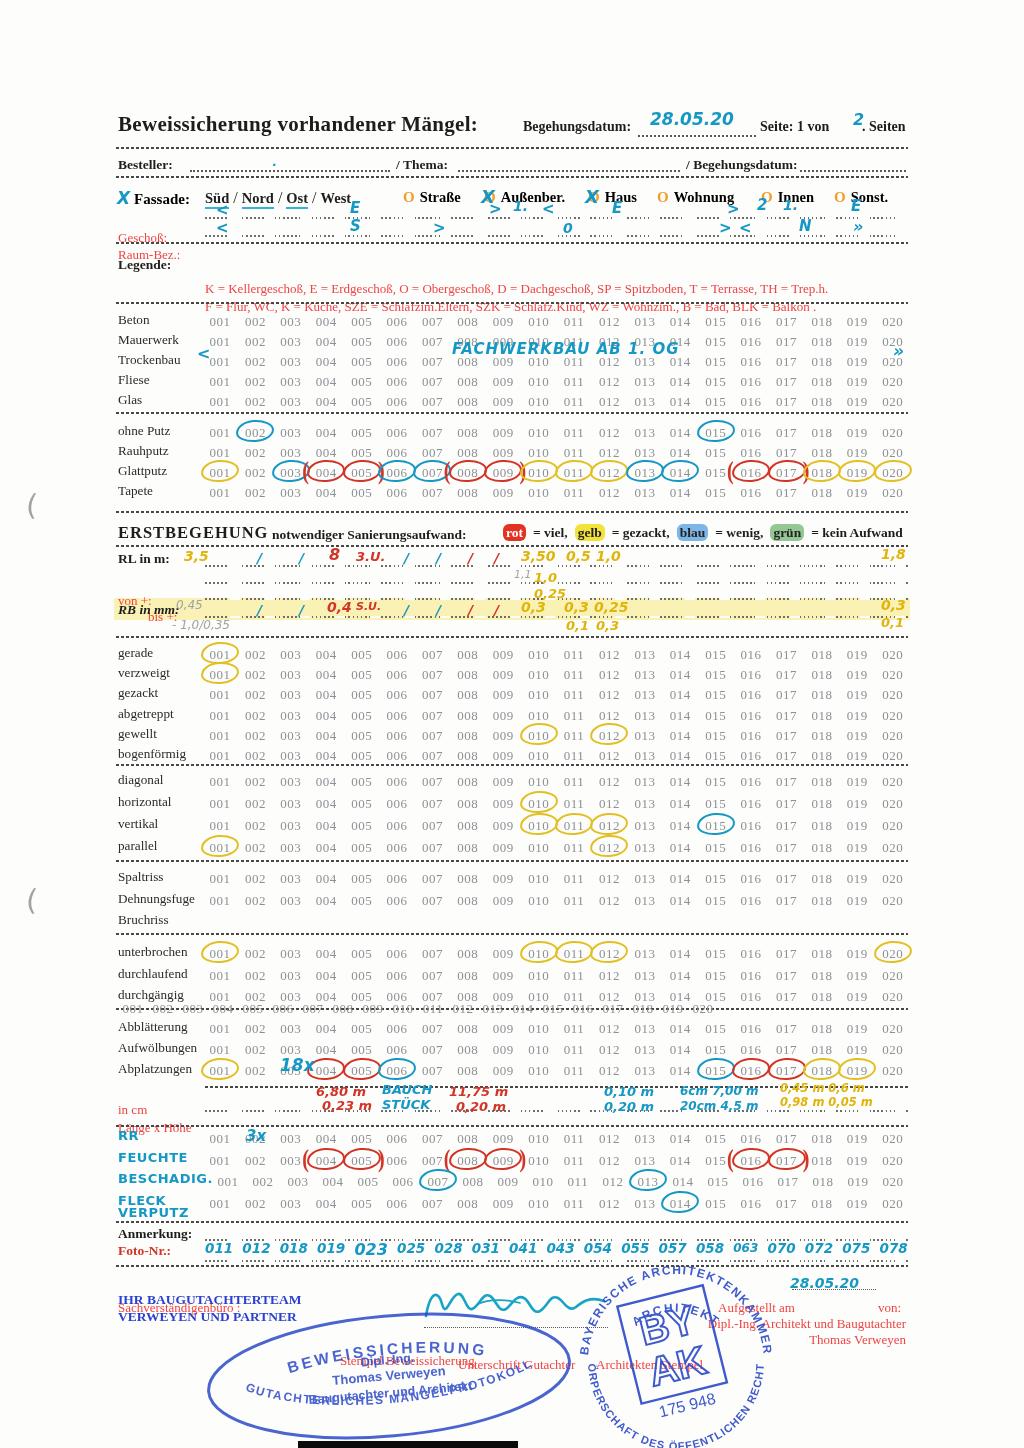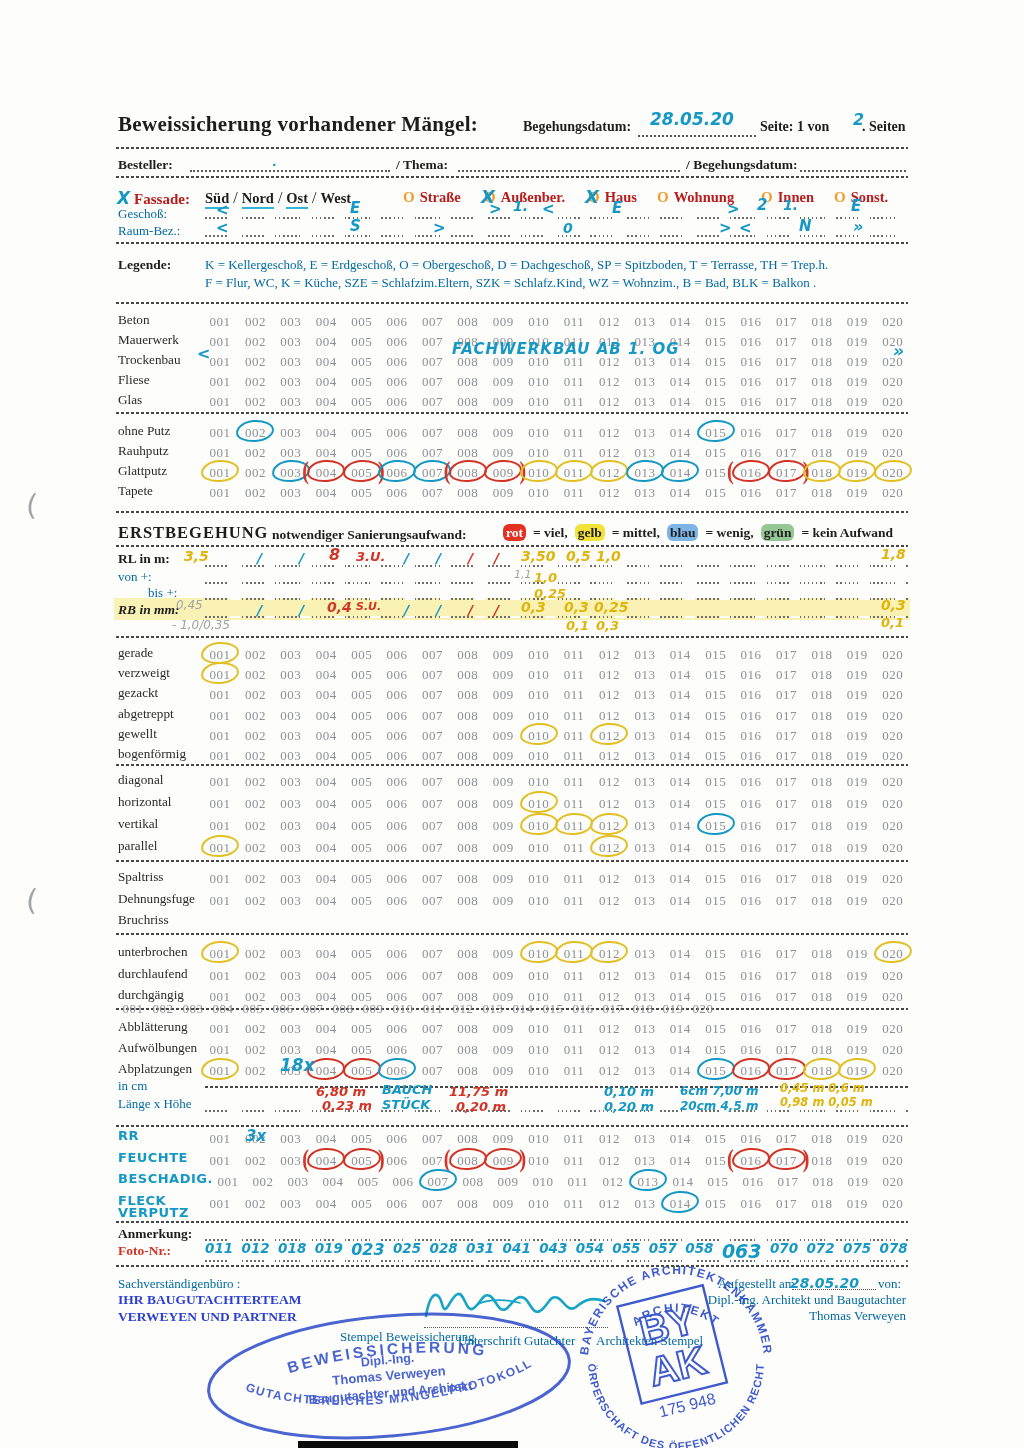--- a/index.html
+++ b/index.html
@@ -4,21 +4,21 @@
 <style>
   html,body{margin:0;padding:0;background:#ffffff;}
   .page{position:relative;width:1024px;height:1448px;background:#fdfdfb;overflow:hidden;
         font-family:"Liberation Serif","DejaVu Serif",serif;color:#1d1d1d;}
   .abs{position:absolute;white-space:nowrap;}
   .serif{font-family:"Liberation Serif","DejaVu Serif",serif;}
   .b{font-weight:700;}
   .title{font:700 21px "Liberation Serif",serif;letter-spacing:.3px;}
   .lbl{font:700 14px "Liberation Serif",serif;}
   .lbl13{font:700 13.5px "Liberation Serif",serif;}
-  .plain13{font:13px "Liberation Serif",serif;color:#0369a1;}
+  .plain13{font:13px "Liberation Serif",serif;color:#ef4444;margin-top:24px;}
   .sep{position:absolute;left:116px;width:792px;height:2.4px;
        background:repeating-linear-gradient(90deg,#474747 0 2.8px,transparent 2.8px 5px);}
   .dotseg{position:absolute;height:0;border-bottom:2px dotted #5a5a5a;}
   .dots{position:absolute;height:2px;
         background-image:
           repeating-linear-gradient(90deg,transparent 0 25px,#fdfdfb 25px 35px),
           repeating-linear-gradient(90deg,#6d6d6d 0 1.6px,transparent 1.6px 4.1px);}
   
   .gridsec{width:790px;}
   .grow{display:flex;align-items:flex-start;}
@@ -38,21 +38,21 @@
   
   .hand{position:absolute;font-family:"DejaVu Sans",sans-serif;font-weight:700;font-style:italic;
         white-space:nowrap;z-index:6;line-height:1;}
   .hand.t{color:#1598c4;} .hand.r{color:#d23427;} .hand.y{color:#dfb50c;}
   .hand.grey{color:#a0a4a4;font-weight:400;}
   .fnum{position:static;font-style:italic;}
   
   .xmark{color:#1598c4;font:700 17px "DejaVu Sans",sans-serif;font-style:italic;margin-right:4px;}
   .omark{color:#ef9d2b;font:700 15px "Liberation Serif",serif;position:relative;display:inline-block;margin-right:5px;}
   .xover{position:absolute;left:-3px;top:-3px;color:#1598c4;font:700 18px "DejaVu Sans",sans-serif;font-style:italic;}
-  .olabel{font:700 14.5px "Liberation Serif",serif;color:#b91c1c;margin-top:12px;}
+  .olabel{font:700 14.5px "Liberation Serif",serif;color:#000000;margin-top:12px;}
   .dir{font:700 14.5px "Liberation Serif",serif;color:#1d1d1d;}
   .dir.u{border-bottom:2.5px solid #35b3d6;padding-bottom:1px;}
   
   .chiprow{display:flex;align-items:center;gap:7px;}
   .chip{font:700 13.5px "Liberation Serif",serif;padding:0 3px;line-height:17px;border-radius:6px;}
   .chiptext{font:700 13.5px "Liberation Serif",serif;}
   .blue{color:#2b3fd0;}
   .red{color:#d23427;}
   .band{position:absolute;background:#f7efa3;opacity:.8;}
   .bar{position:absolute;background:#0b0b0b;}
@@ -87,21 +87,21 @@
   <span class="abs lbl13" style="left:118px;top:257px;">Legende:</span>
   <span class="abs plain13" style="left:205px;top:257px;">K = Kellergeschoß,  E = Erdgeschoß,  O = Obergeschoß,  D = Dachgeschoß,  SP = Spitzboden, T = Terrasse,  TH = Trep.h.</span>
   <span class="abs plain13" style="left:205px;top:275px;">F = Flur,  WC,  K = Küche,  SZE =  Schlafzim.Eltern,  SZK = Schlafz.Kind,  WZ = Wohnzim.,  B = Bad,  BLK = Balkon .</span>
 
   <span class="abs serif b" style="left:118px;top:523px;font-size:16.5px;letter-spacing:1px;">ERSTBEGEHUNG</span>
   <span class="abs lbl13" style="left:272px;top:527px;">notwendiger  Sanierungsaufwand:</span>
   <span class="abs chiprow" style="left:503px;top:524px;">
       <span class="chip" style="background: rgb(226, 50, 34); color: rgb(255, 255, 255);">rot</span>
       <span class="chiptext">= viel,</span>
       <span class="chip" style="background: rgb(242, 226, 58); color: rgb(34, 34, 34);">gelb</span>
-      <span class="chiptext">= mittel,</span>
+      <span class="chiptext">= gezackt,</span>
       <span class="chip" style="background: rgb(125, 181, 230); color: rgb(34, 34, 34);">blau</span>
       <span class="chiptext">= wenig,</span>
       <span class="chip" style="background: rgb(148, 199, 148); color: rgb(34, 34, 34);">grün</span>
       <span class="chiptext">= kein Aufwand</span>
     </span>
 
   <div class="band" style="left:114px;top:598px;width:796px;height:22px;"></div>
   <span class="abs lbl13" style="left:118px;top:551px;">RL in m:</span>
   <span class="dots" style="left:205px;top:565px;width:703px;"></span>
   <span class="abs plain13" style="left:118px;top:569px;">von   +:</span>
@@ -126,21 +126,21 @@
       <span class="hand t fnum" style="font-size: 16px;">023</span>
       <span class="hand t fnum" style="font-size: 13.5px;">025</span>
       <span class="hand t fnum" style="font-size: 13.5px;">028</span>
       <span class="hand t fnum" style="font-size: 13.5px;">031</span>
       <span class="hand t fnum" style="font-size: 13.5px;">041</span>
       <span class="hand t fnum" style="font-size: 13.5px;">043</span>
       <span class="hand t fnum" style="font-size: 13.5px;">054</span>
       <span class="hand t fnum" style="font-size: 13.5px;">055</span>
       <span class="hand t fnum" style="font-size: 13.5px;">057</span>
       <span class="hand t fnum" style="font-size: 13.5px;">058</span>
-      <span class="hand t fnum" style="font-size: 19px;">063</span>
+      <span class="hand t fnum" style="font-size: 12px;">063</span>
       <span class="hand t fnum" style="font-size: 13.5px;">070</span>
       <span class="hand t fnum" style="font-size: 13.5px;">072</span>
       <span class="hand t fnum" style="font-size: 13.5px;">075</span>
       <span class="hand t fnum" style="font-size: 13.5px;">078</span>
     </span>
   <span class="dots" style="left:205px;top:1260px;width:703px;"></span>
 
   <span class="abs plain13" style="left:118px;top:1276px;">Sachverständigenbüro :</span>
   <span class="abs lbl13 blue" style="left:118px;top:1292px;">IHR  BAUGUTACHTERTEAM</span>
   <span class="abs lbl13 blue" style="left:118px;top:1309px;">VERWEYEN UND PARTNER</span>

